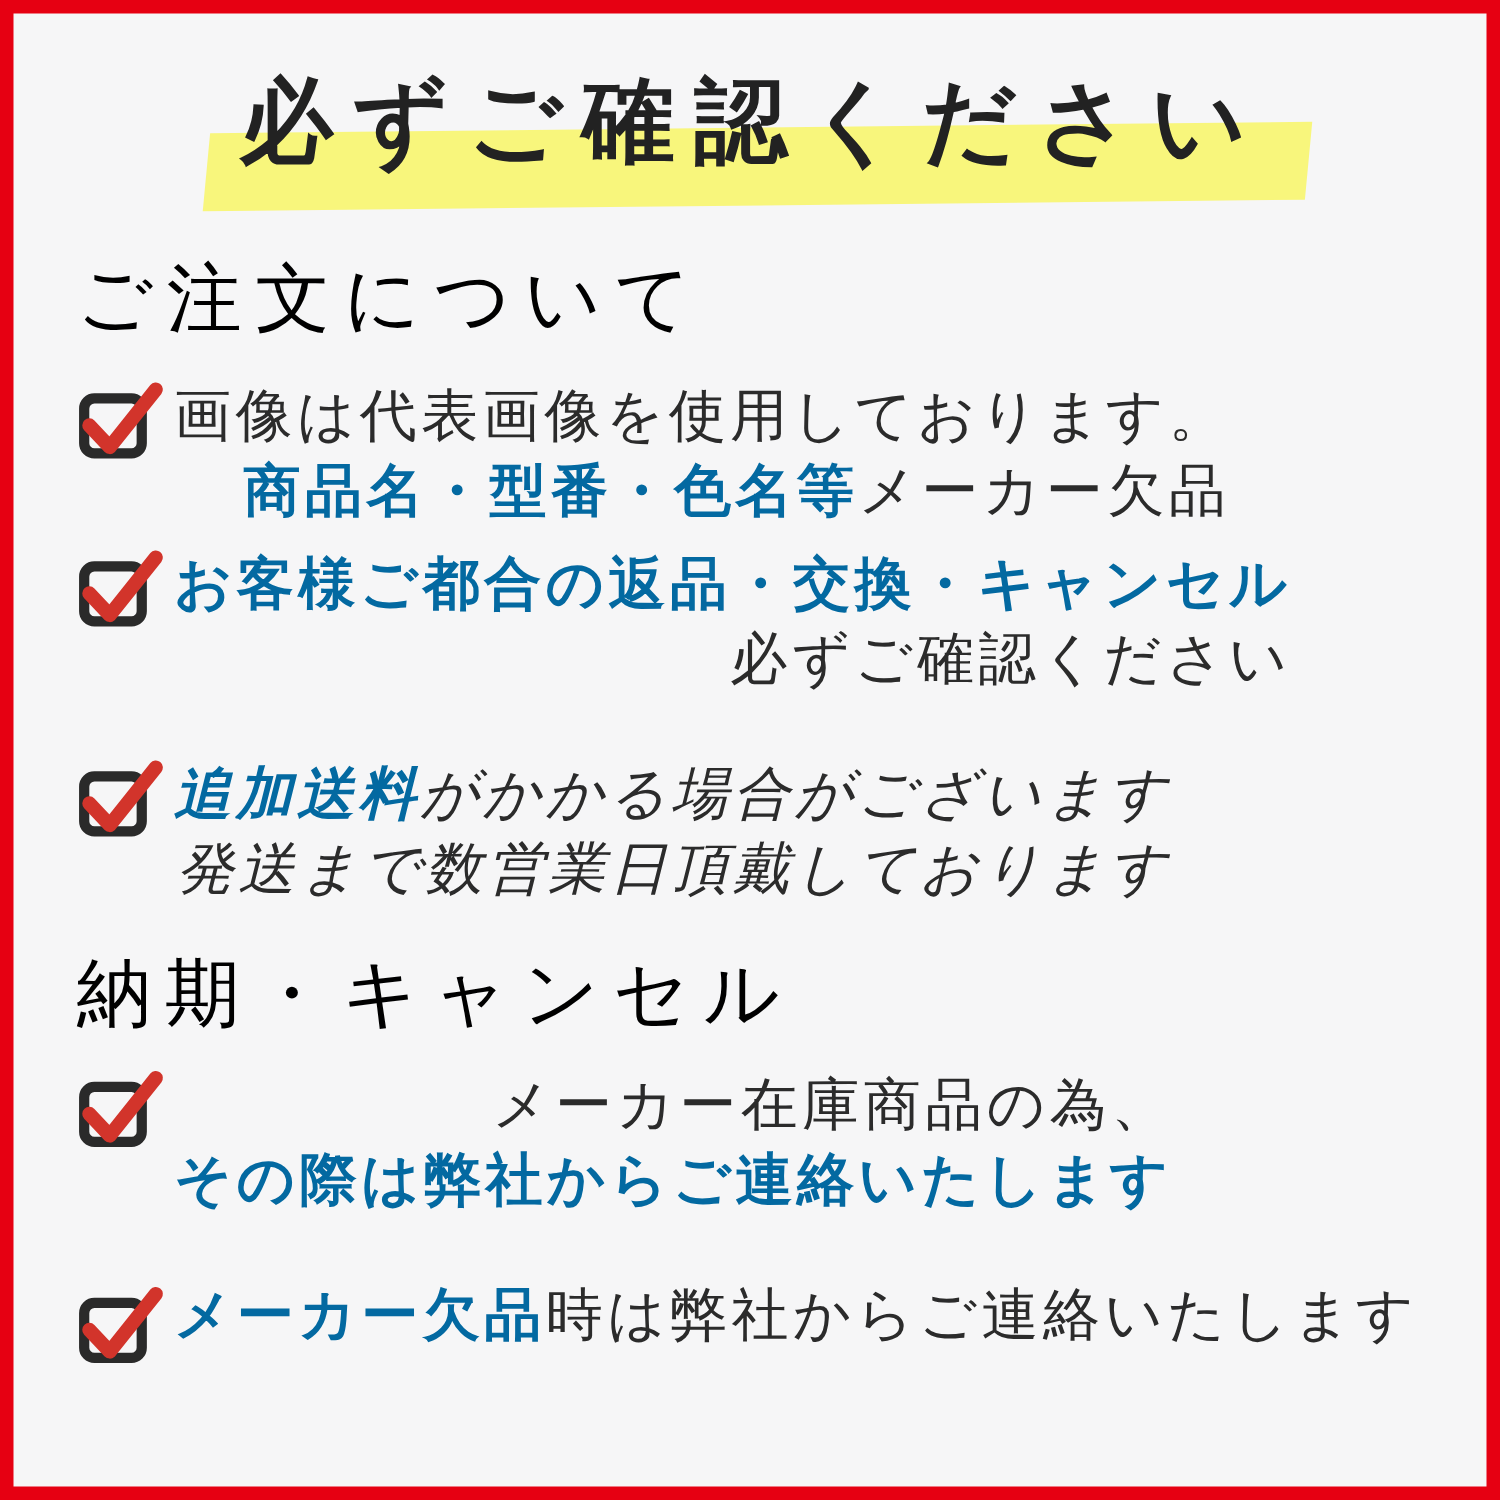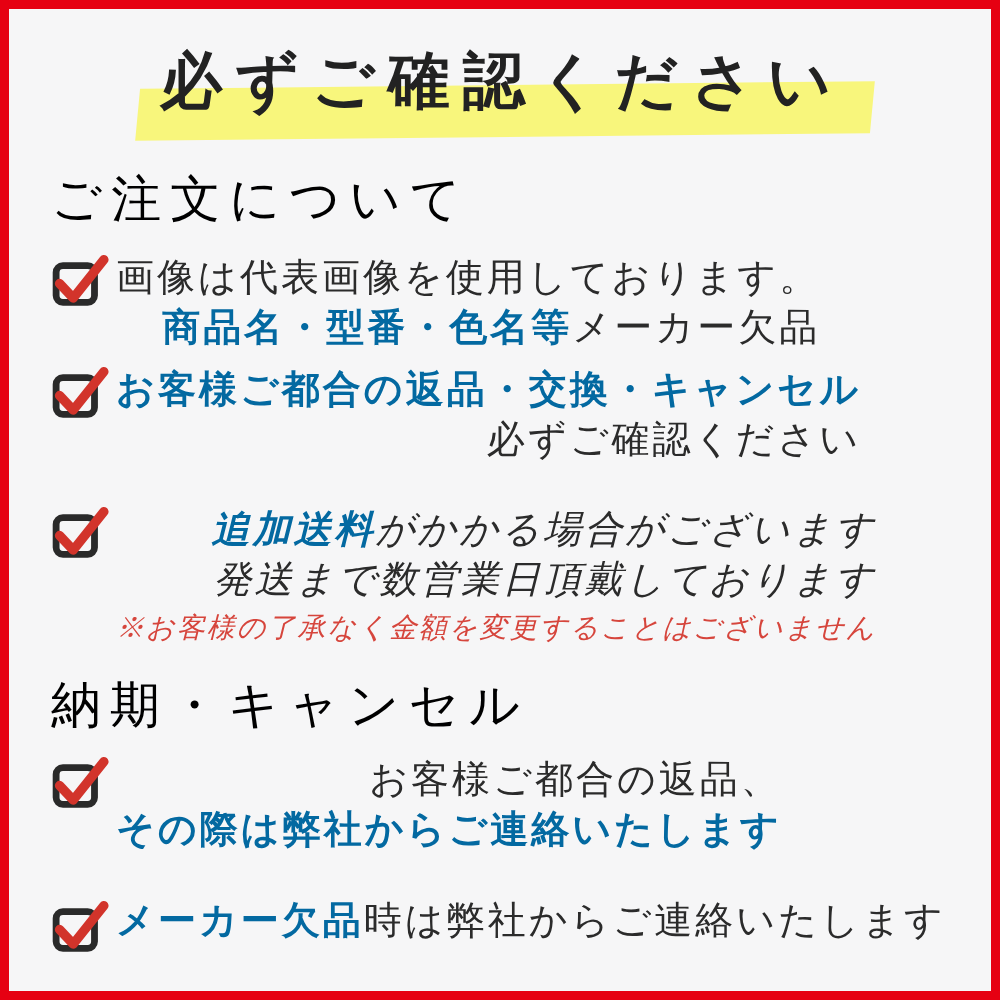--- a/index.html
+++ b/index.html
@@ -117,35 +117,34 @@
   <div class="item item-shipping">
     <span class="checkbox">
       <svg viewBox="0 0 68 60" aria-hidden="true">
         <rect x="6" y="12" width="45" height="43" rx="8" fill="none" stroke="#2a2a2a" stroke-width="8"></rect>
         <path d="M10 33 L26 50 L62 5" fill="none" stroke="#d2342b" stroke-width="11" stroke-linecap="round" stroke-linejoin="round"></path>
       </svg>
     </span>
     <div class="item-text">
       <div><span class="seg-red">追加送料</span><span class="seg-black">がかかる場合がございます</span></div>
       <div><span class="seg-black">発送まで数営業日頂戴しております</span></div>
-      <div class="note">※お客様の了承なく金額を変更することはございません</div>
     </div>
   </div>
 
   <h2 class="section-heading heading-stock">納期・キャンセル</h2>
 
   <div class="item item-leadtime">
     <span class="checkbox">
       <svg viewBox="0 0 68 60" aria-hidden="true">
         <rect x="6" y="12" width="45" height="43" rx="8" fill="none" stroke="#2a2a2a" stroke-width="8"></rect>
         <path d="M10 33 L26 50 L62 5" fill="none" stroke="#d2342b" stroke-width="11" stroke-linecap="round" stroke-linejoin="round"></path>
       </svg>
     </span>
     <div class="item-text">
-      <div><span class="seg-black">お客様ご都合の返品、</span></div>
+      <div><span class="seg-black">メーカー在庫商品の為、</span></div>
       <div><span class="seg-red">その際は弊社からご連絡いたします</span></div>
     </div>
   </div>
 
   <div class="item item-outstock">
     <span class="checkbox">
       <svg viewBox="0 0 68 60" aria-hidden="true">
         <rect x="6" y="12" width="45" height="43" rx="8" fill="none" stroke="#2a2a2a" stroke-width="8"></rect>
         <path d="M10 33 L26 50 L62 5" fill="none" stroke="#d2342b" stroke-width="11" stroke-linecap="round" stroke-linejoin="round"></path>
       </svg>

